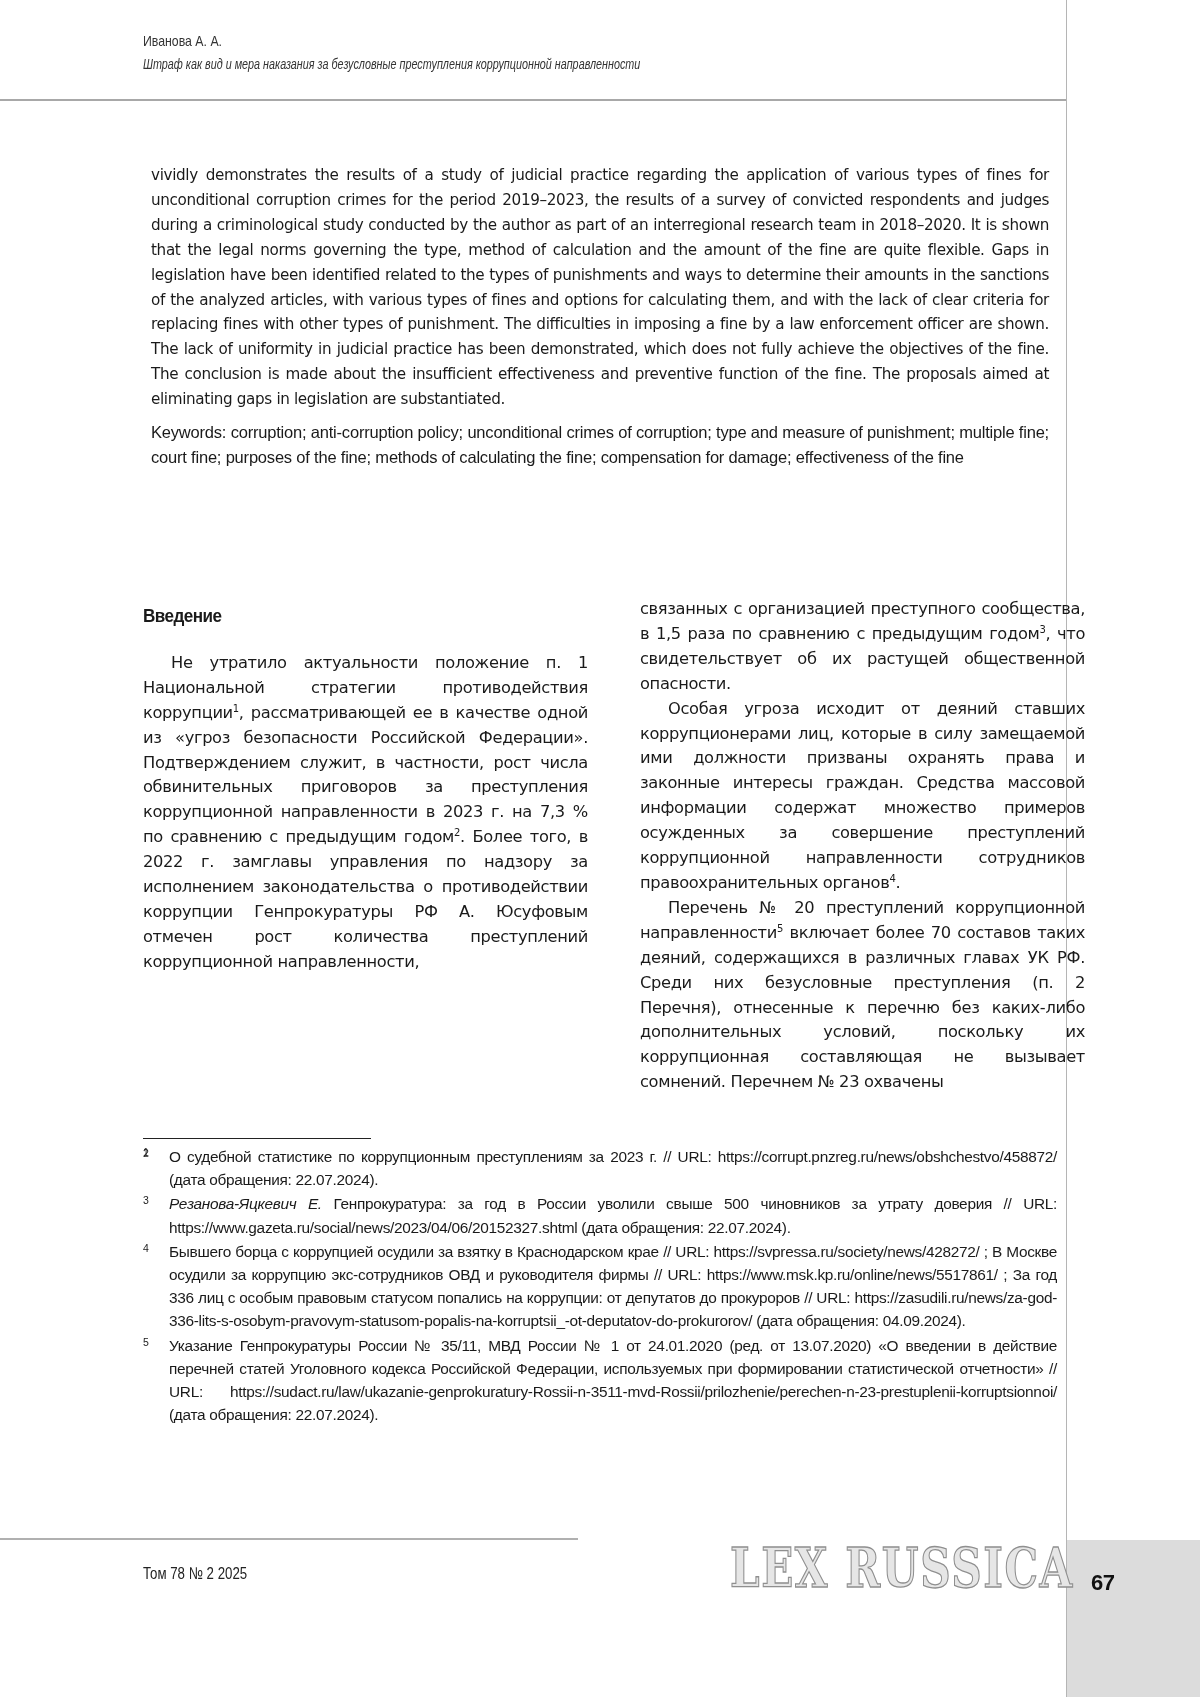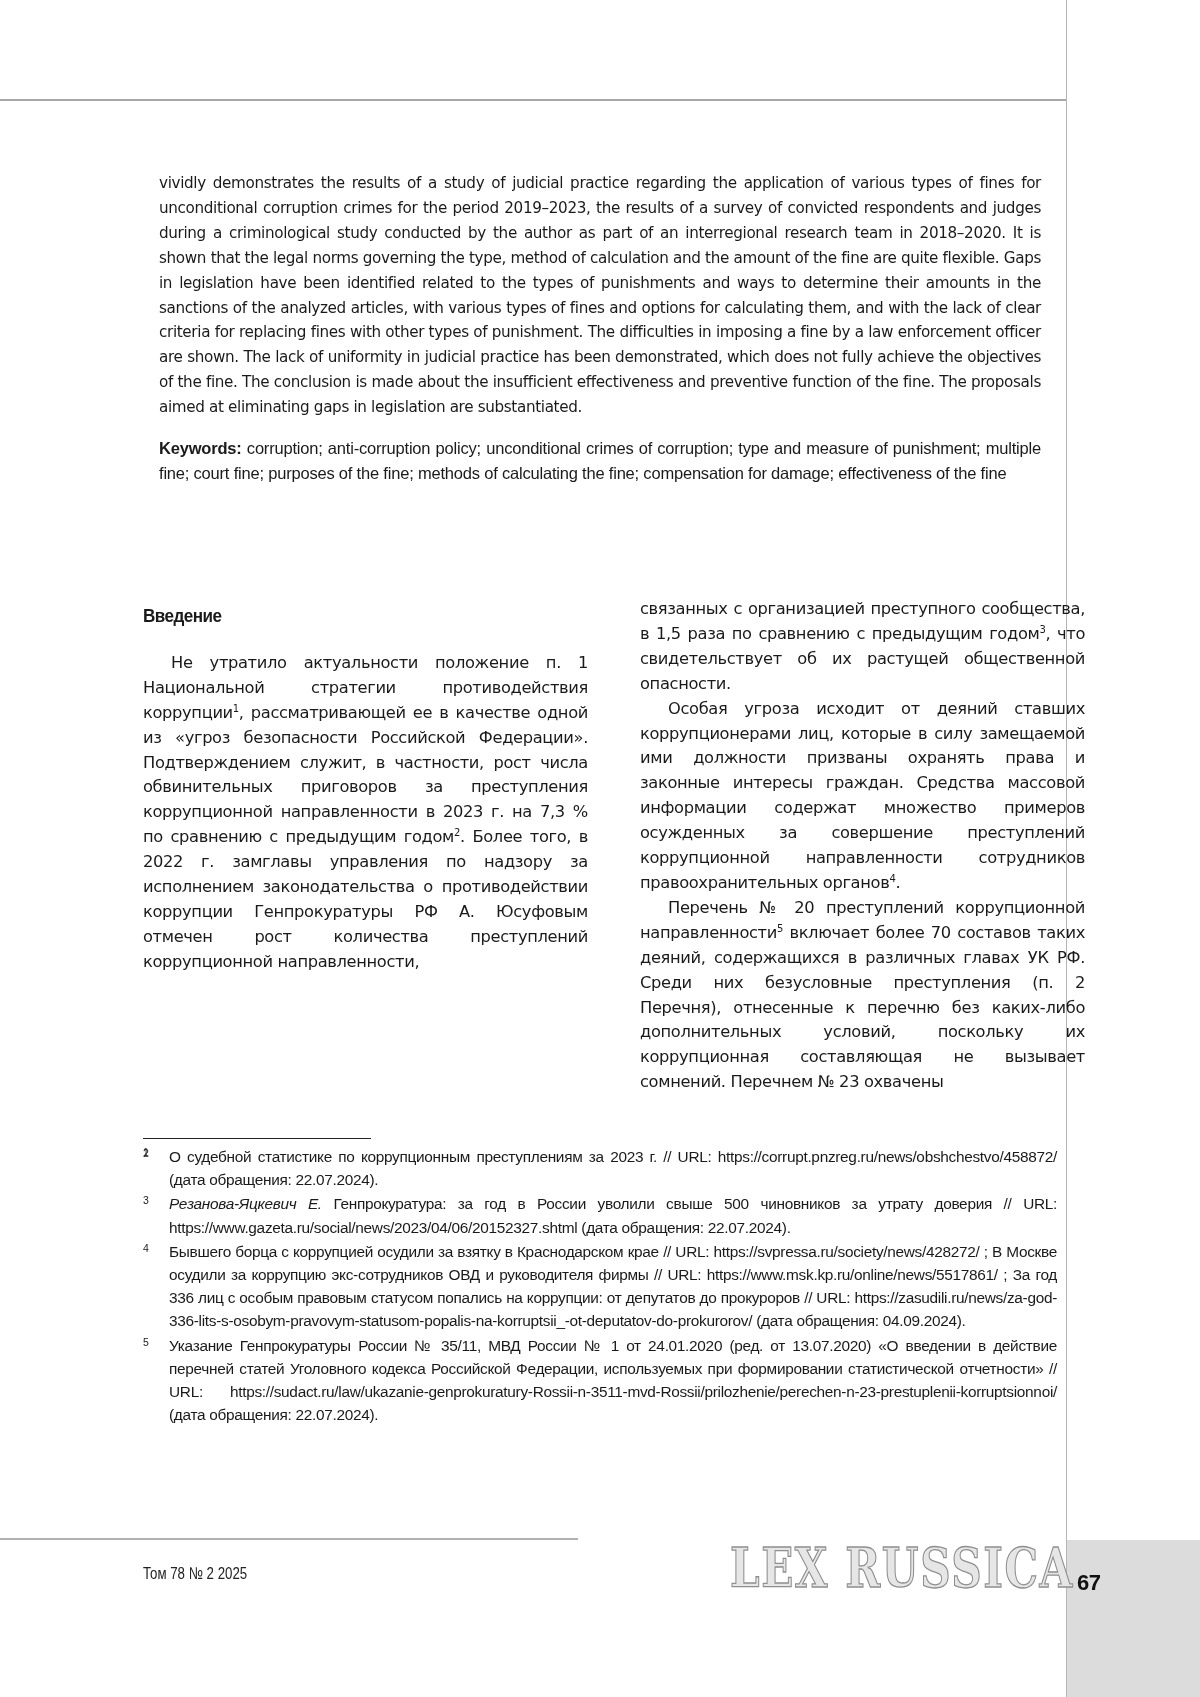--- a/index.html
+++ b/index.html
@@ -1,30 +1,30 @@
 <!DOCTYPE html>
 <html><head>
 <meta charset="utf-8">
 <style>
   html, body { margin: 0; padding: 0; background: #ffffff; }
   body { width: 1200px; height: 1697px; position: relative; overflow: hidden; color: #1a1a1a; }
   .page { position: absolute; left: 0; top: 0; width: 1200px; height: 1697px; }
   .right-rule { position: absolute; left: 1066px; top: 0; width: 1px; height: 1540px; background: #b5b5b5; }
   .right-tab { position: absolute; left: 1066px; top: 1540px; width: 134px; height: 157px; background: #dcdcdc; border-left: 1px solid #b5b5b5; box-sizing: border-box; }
-  .page-num { position: absolute; left: 10px; top: 30px; font-family: "Liberation Sans", sans-serif; font-weight: bold; font-size: 22px; color: #111; letter-spacing: -0.5px; }
+  .page-num { position: absolute; left: 24px; top: 30px; font-family: "Liberation Sans", sans-serif; font-weight: bold; font-size: 22px; color: #111; letter-spacing: -0.5px; }
 
   .header { position: absolute; left: 143px; top: 32px; font-family: "Liberation Sans", sans-serif; color: #333; }
   .header .author { font-size: 15px; transform: scaleX(0.82); transform-origin: left; white-space: nowrap; }
   .header .title { font-size: 15px; font-style: italic; margin-top: 6px; transform: scaleX(0.72); transform-origin: left; white-space: nowrap; }
   .header-rule { position: absolute; left: 0; top: 99px; width: 1066px; height: 2px; background: #a8a8a8; }
 
   .abstract { position: absolute; left: 143px; top: 155px; width: 914px; font-family: "DejaVu Sans", sans-serif; font-size: 15.2px; line-height: 24.9px; text-align: justify; letter-spacing: -0.35px; word-spacing: 0px; }
-  .abstract p { margin: 16px; }
+  .abstract p { margin: 8px; }
   .abstract .kw, .abstract .cite { font-family: "Liberation Sans", sans-serif; font-size: 16.5px; letter-spacing: -0.2px; }
-  .abstract b { font-weight: bold; }
+  .abstract b { font-weight: normal; }
 
   .col { position: absolute; top: 595px; width: 445px; font-family: "DejaVu Sans", sans-serif; font-size: 16.3px; line-height: 24.9px; text-align: justify; letter-spacing: -0.35px; }
   .col p { margin: 0; }
   .col .indent { text-indent: 28px; }
   .col-left { left: 143px; top: 576px; margin-top: 28px; }
   .col-right { left: 640px; top: 597px; }
   .section-title { font-family: "Liberation Sans", sans-serif; font-weight: bold; font-size: 19px; margin: 0 0 22px 0; letter-spacing: -0.6px; transform: scaleX(0.9); transform-origin: left; }
   sup { font-size: 10px; line-height: 0; vertical-align: super; }
 
   .fn-rule { position: absolute; left: 143px; top: 1138px; width: 228px; height: 1px; background: #222; }
@@ -40,20 +40,24 @@
 </head>
 <body>
 
 <div class="page">
 
   <div class="right-rule"></div>
   <div class="right-tab">
     <div class="page-num">67</div>
   </div>
 
+  <div class="header">
+    <div class="author">Иванова А. А.</div>
+    <div class="title">Штраф как вид и мера наказания за безусловные преступления коррупционной направленности</div>
+  </div>
   <div class="header-rule"></div>
 
   <div class="abstract">
     <p>vividly demonstrates the results of a study of judicial practice regarding the application of various types of fines for unconditional corruption crimes for the period 2019–2023, the results of a survey of convicted respondents and judges during a criminological study conducted by the author as part of an interregional research team in 2018–2020. It is shown that the legal norms governing the type, method of calculation and the amount of the fine are quite flexible. Gaps in legislation have been identified related to the types of punishments and ways to determine their amounts in the sanctions of the analyzed articles, with various types of fines and options for calculating them, and with the lack of clear criteria for replacing fines with other types of punishment. The difficulties in imposing a fine by a law enforcement officer are shown. The lack of uniformity in judicial practice has been demonstrated, which does not fully achieve the objectives of the fine. The conclusion is made about the insufficient effectiveness and preventive function of the fine. The proposals aimed at eliminating gaps in legislation are substantiated.</p>
     <p class="kw"><b>Keywords:</b> <span>corruption; anti-corruption policy; unconditional crimes of corruption; type and measure of punishment; multiple fine; court fine; purposes of the fine; methods of calculating the fine; compensation for damage; effectiveness of the fine</span></p>
   </div>
 
   <div class="col col-left">
     <div class="section-title">Введение</div>
     <p class="indent"><span>Не утратило актуальности положение п. 1 Национальной стратегии противодействия коррупции</span><sup>1</sup><span>, рассматривающей ее в качестве одной из «угроз безопасности Российской Федерации». Подтверждением служит, в частности, рост числа обвинительных приговоров за преступления коррупционной направленности в 2023 г. на 7,3 % по сравнению с предыдущим годом</span><sup>2</sup><span>. Более того, в 2022 г. замглавы управления по надзору за исполнением законодательства о противодействии коррупции Генпрокуратуры РФ А. Юсуфовым отмечен рост количества преступлений коррупционной направленности,</span></p>

